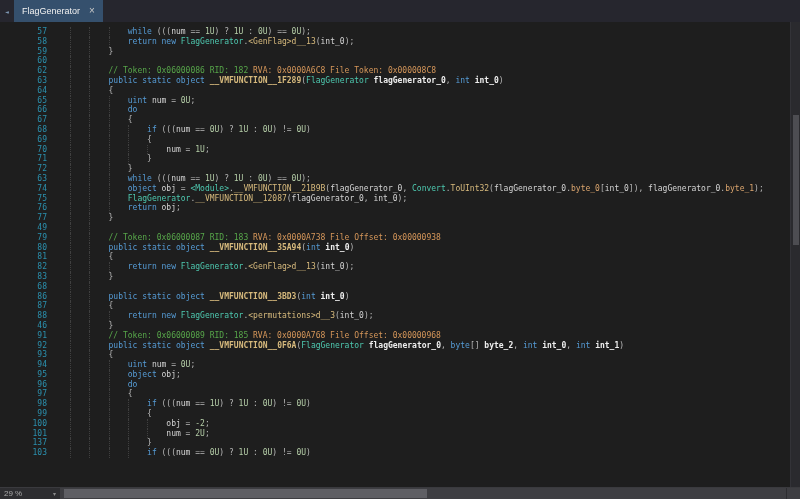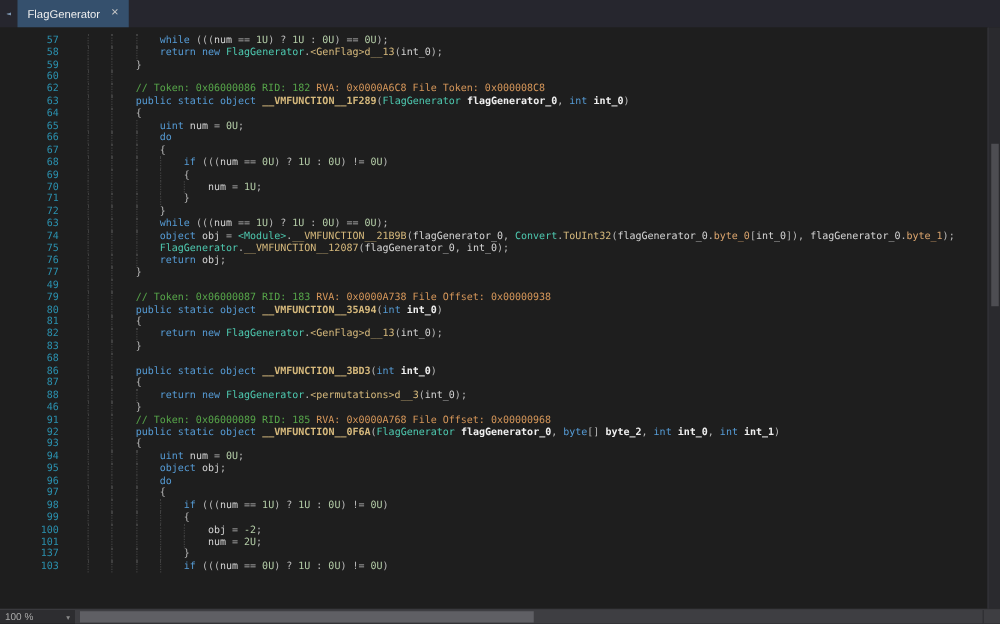--- a/index.html
+++ b/index.html
@@ -222,20 +222,20 @@
       </div>
     </div>
 </div>
 
 <div class="vscroll">
   <div class="vthumb"></div>
 </div>
 
 <div class="bottombar">
   <div class="zoom">
-    <span>100 %</span>
+    <span>29 %</span>
     <span class="chev">▾</span>
   </div>
   <div class="htrack">
     <div class="hthumb"></div>
   </div>
   <div class="hcorner"></div>
 </div>
 
 </body></html>

